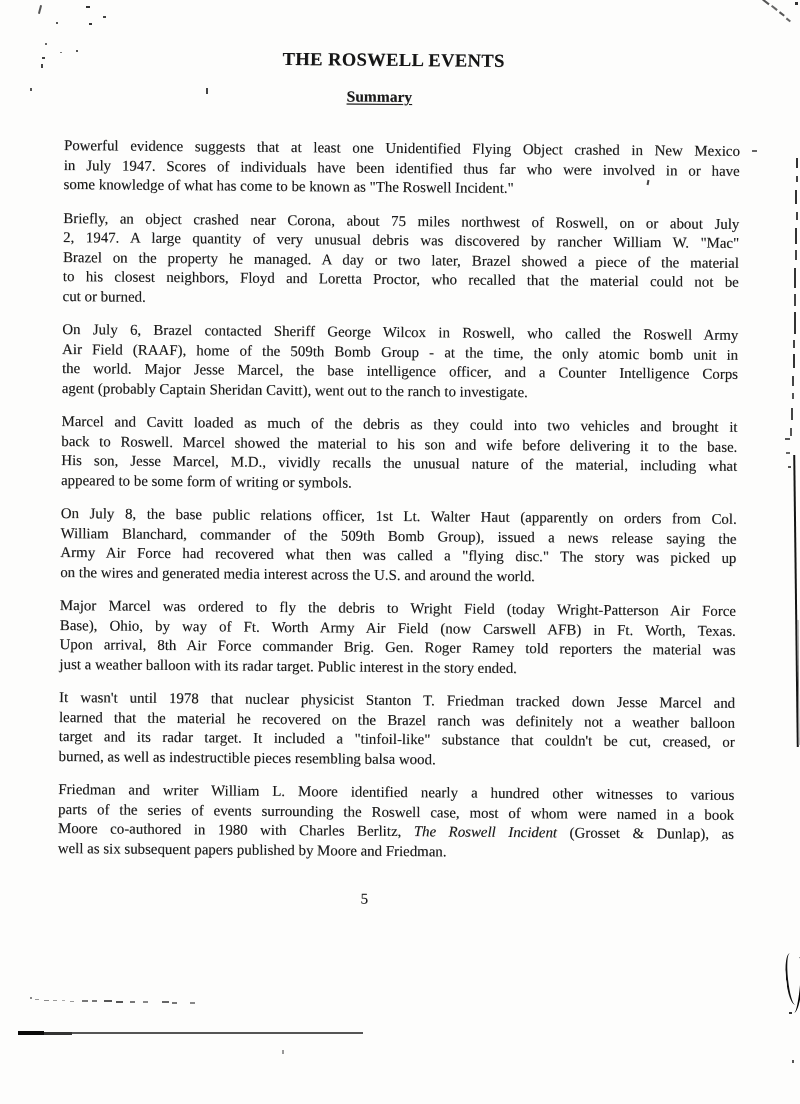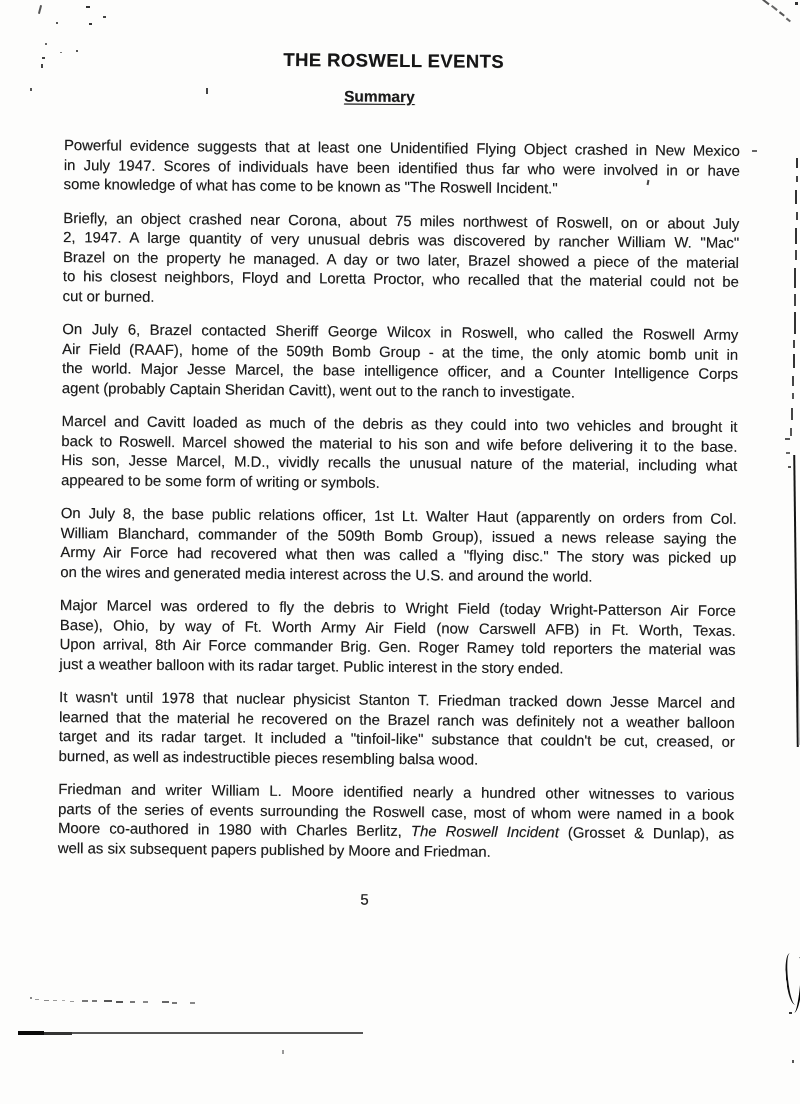--- a/index.html
+++ b/index.html
@@ -4,21 +4,21 @@
 <style>
   html, body {
     margin: 0; padding: 0;
     width: 800px; height: 1104px;
     background: #fdfdfc;
     overflow: hidden;
   }
   .page {
     position: relative;
     width: 796px; height: 1104px;
-    font-family: Liberation Sans, sans-serif;
+    font-family: Liberation Serif, serif;
     color: #1a1a1a;
   }
   
   .doc {
     position: absolute; inset: 0;
     transform: rotate(0.5deg);
     transform-origin: 64px 137px;
     text-shadow: 0.3px 0.2px 0 rgba(25,25,25,0.45);
   }
   .title {

